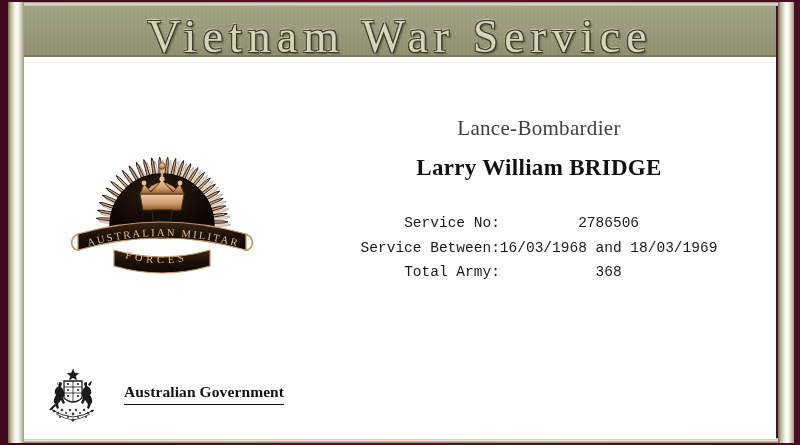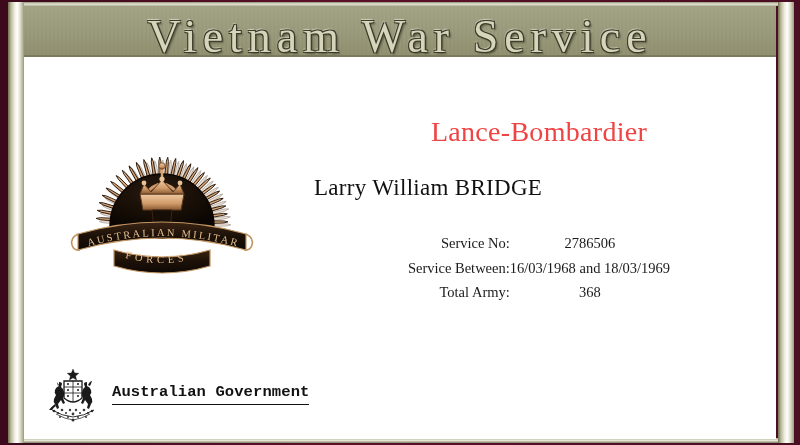--- a/index.html
+++ b/index.html
@@ -101,39 +101,40 @@
 
   
   .details {
     position: absolute;
     left: 290px;
     top: 110px;
     width: 450px;
   }
   .rank {
     text-align: center;
-    font-size: 28px;
-    color: #ef4444;
+    font-size: 21px;
+    color: #404040;
     letter-spacing: 0.3px;
-    margin: 0 0 27px 0;
+    margin: 0 0 14px 0;
     font-weight: normal;
   }
   .fullname {
-    text-align: left;
+    text-align: center;
     font-size: 23px;
     color: #111111;
     letter-spacing: 0.3px;
     margin: 0 0 30px 0;
-    font-weight: normal;
+    font-weight: bold;
   }
   table.fields {
     border-collapse: collapse;
     margin: 0 auto;
     font-size: 14.5px;
     color: #1a1a1a;
+    font-family: Liberation Mono, monospace;
   }
   table.fields td {
     padding: 2px 0;
     vertical-align: top;
     line-height: 1.42;
   }
   td.flabel {
     text-align: right;
     padding-right: 7px;
     white-space: nowrap;
@@ -147,22 +148,22 @@
   .govlogo {
     position: absolute;
     left: 18px;
     bottom: 15px;
     display: flex;
     align-items: center;
   }
   .coat { width: 62px; height: 58px; flex: none; }
   .coat svg { display: block; width: 62px; height: 58px; }
   .govtext {
-    margin-left: 8px;
-    font-family: Liberation Mono, monospace;
+    margin-left: 20px;
+    font-family: Liberation Serif, serif;
     color: #111111;
   }
   .gov-line1 {
     font-size: 15.5px;
     font-weight: bold;
     letter-spacing: 0.1px;
     padding-bottom: 2px;
     white-space: nowrap;
   }
   .gov-rule {

